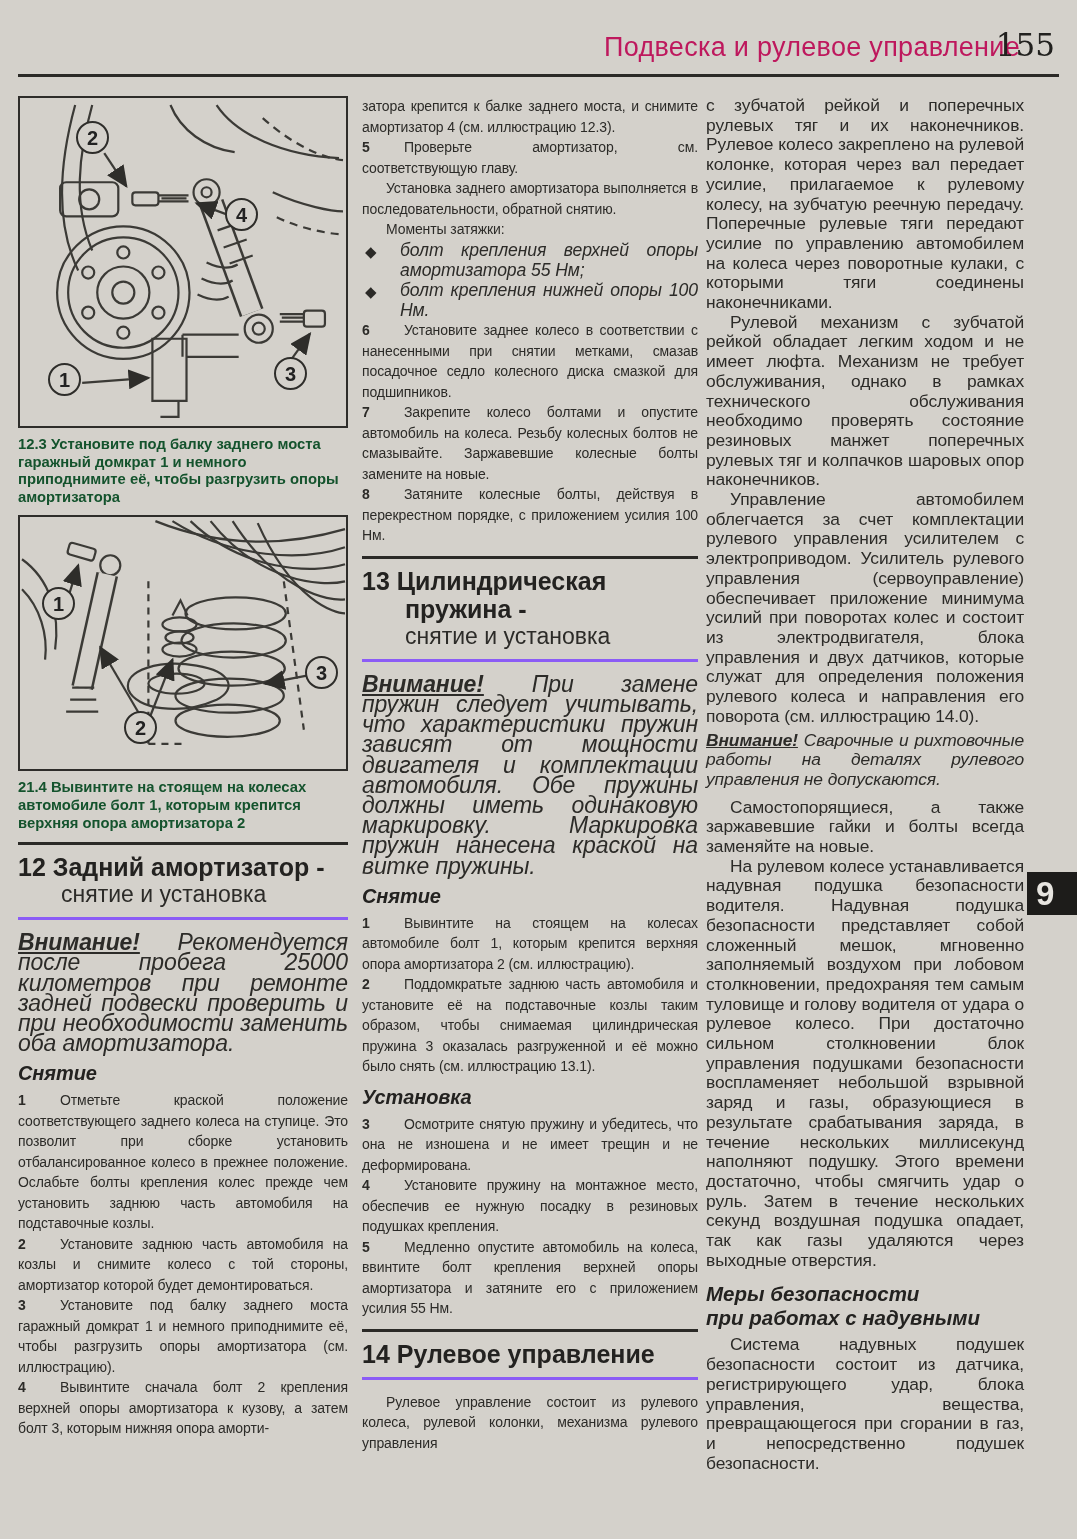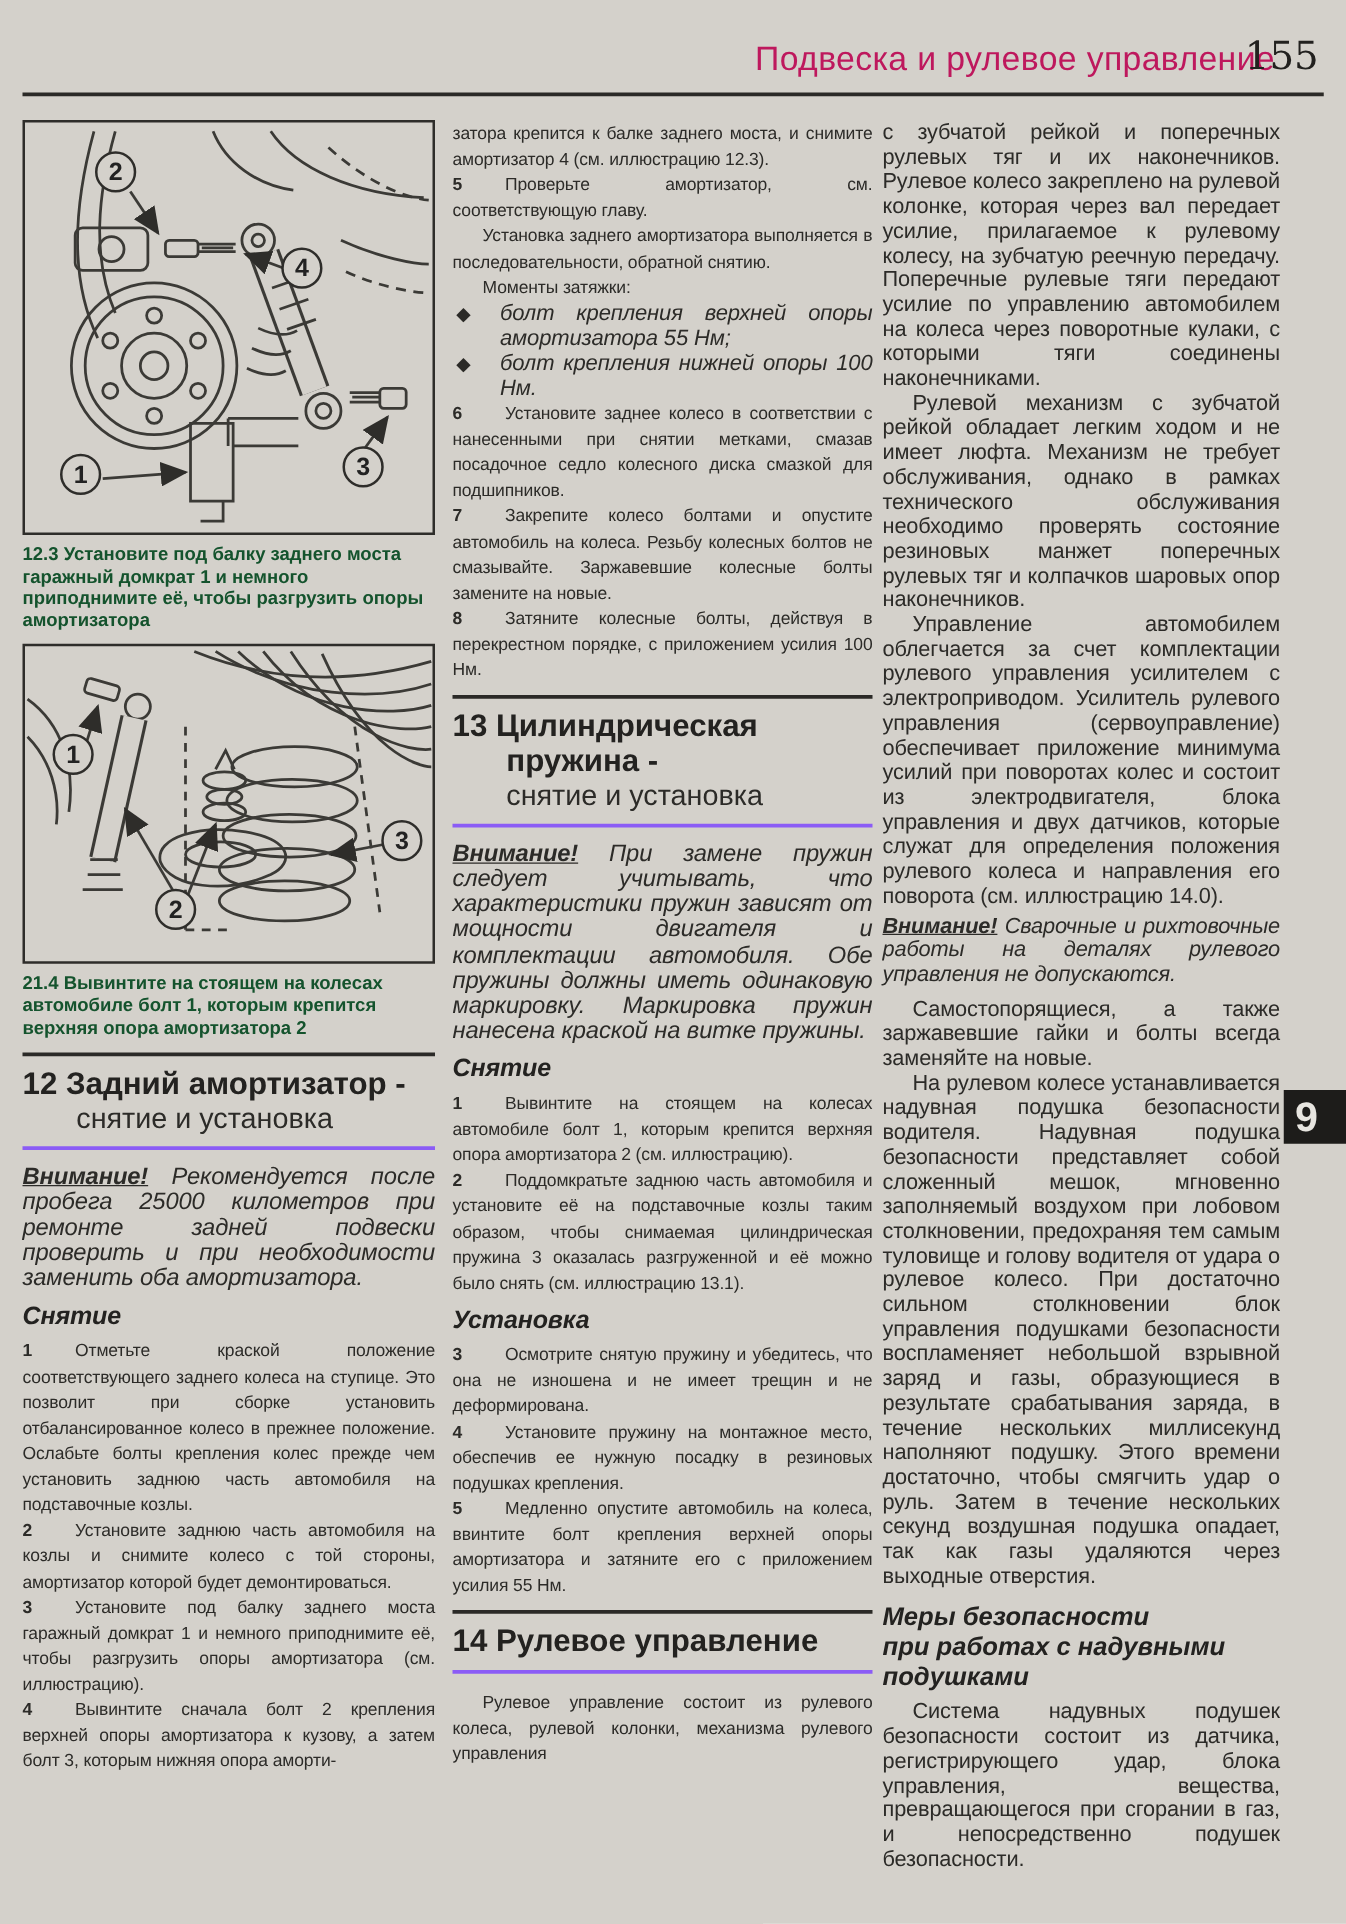--- a/index.html
+++ b/index.html
@@ -51,21 +51,21 @@
     border-top:3px solid #2b2a27;border-bottom:3px solid #8b5cf6;
     padding:8px 0 9px;margin:10px 0 12px;text-align:left;
   }
   .sect .l1{font-size:25px;line-height:28px;font-weight:bold;color:#232220;}
   .sect .ln{font-size:23px;line-height:27px;padding-left:43px;color:#2c2b28;}
   .sect .lnb{font-weight:bold;font-size:25px;line-height:28px;color:#232220;}
   .subhead{font-weight:bold;font-style:italic;font-size:20px;line-height:23px;
     margin:9px 0 5px;text-align:left;color:#232220;}
   .subhead.multi{margin:12px 0 5px;font-size:20.5px;line-height:24px;}
   
-  .warning{font-style:italic;font-size:19px;line-height:20.2px;margin:4px 0 8px;}
+  .warning{font-style:italic;font-size:23px;line-height:20.2px;margin:4px 0 8px;}
   .warning .wl{font-weight:bold;text-decoration:underline;}
   .step .n{font-weight:bold;display:inline-block;width:42px;letter-spacing:0;}
   .bullet{position:relative;padding-left:38px;font-style:italic;font-size:17.6px;line-height:20.2px;}
   .bullet .dia{position:absolute;left:3px;top:2px;font-style:normal;font-size:15px;color:#2b2a27;}
   
   .tab9{
     position:absolute;left:1027px;top:872px;width:50px;height:43px;
     background:#1d1c1a;color:#e7e5e0;font-size:33px;font-weight:bold;
     text-align:left;line-height:43px;padding-left:9px;box-sizing:border-box;
   }
@@ -242,18 +242,17 @@
     <p class="indent">Управление автомобилем облегчается за счет комплектации рулевого управления усилителем с электроприводом. Усилитель рулевого управления (сервоуправление) обеспечивает приложение минимума усилий при поворотах колес и состоит из электродвигателя, блока управления и двух датчиков, которые служат для определения положения рулевого колеса и направления его поворота (см. иллюстрацию 14.0).</p>
 
     <p class="warning"><b class="wl">Внимание!</b> <span>Сварочные и рихтовочные работы на деталях рулевого управления не допускаются.</span></p>
 
     <p class="indent">Самостопорящиеся, а также заржавевшие гайки и болты всегда заменяйте на новые.</p>
     <p class="indent">На рулевом колесе устанавливается надувная подушка безопасности водителя. Надувная подушка безопасности представляет собой сложенный мешок, мгновенно заполняемый воздухом при лобовом столкновении, предохраняя тем самым туловище и голову водителя от удара о рулевое колесо. При достаточно сильном столкновении блок управления подушками безопасности воспламеняет небольшой взрывной заряд и газы, образующиеся в результате срабатывания заряда, в течение нескольких миллисекунд наполняют подушку. Этого времени достаточно, чтобы смягчить удар о руль. Затем в течение нескольких секунд воздушная подушка опадает, так как газы удаляются через выходные отверстия.</p>
 
     <div class="subhead multi">
       <div>Меры безопасности</div>
       <div>при работах с надувными</div>
-      <div>подушками</div>
     </div>
     <p class="indent">Система надувных подушек безопасности состоит из датчика, регистрирующего удар, блока управления, вещества, превращающегося при сгорании в газ, и непосредственно подушек безопасности.</p>
   </div>
 
 </div>
 
 </body></html>

